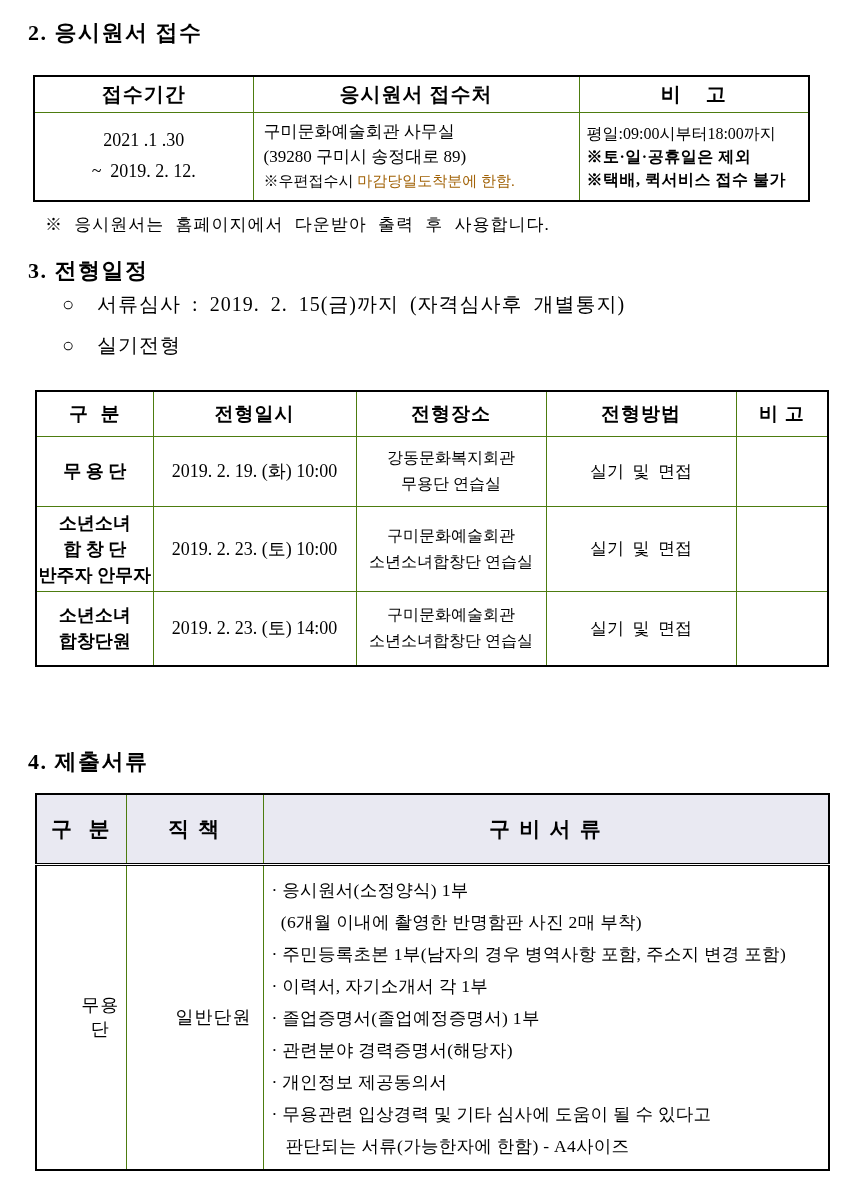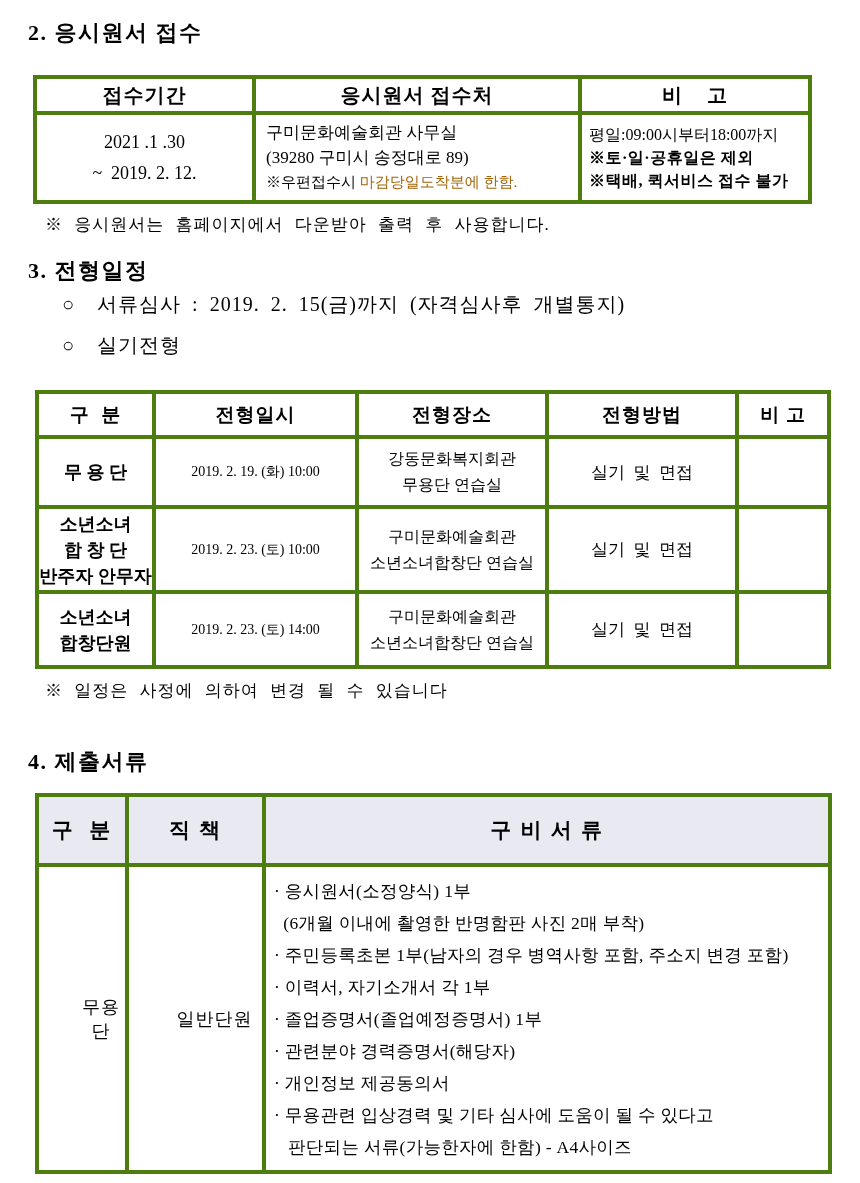--- a/index.html
+++ b/index.html
@@ -8,21 +8,21 @@
     width:860px; height:1183px;
     font-family:"Liberation Serif","DejaVu Serif",serif;
     color:#000;
   }
   .page { position:relative; width:860px; height:1183px; background:#fff; overflow:hidden;text-decoration:underline; }
   .abs { position:absolute; }
 
   h2.sec { font-size:22px; font-weight:bold; letter-spacing:1.5px; white-space:nowrap; }
 
   table { border-collapse:collapse; table-layout:fixed; }
-  td, th { border:4px solid #4d7c0f; vertical-align:middle; }
+  td, th { border:1px solid #4d7c0f; vertical-align:middle; }
   table.doc { border:2px solid #000; }
   th { font-weight:bold; text-align:center; }
 
   
   .t1 { width:775px; }
   .t1 th { height:36px; font-size:20px; letter-spacing:1px; }
   .t1 td { height:89px; }
   .t1 .c-period { text-align:center; font-size:18px; line-height:31px; }
   .t1 .c-office { text-align:left; padding-left:10px; font-size:17px; line-height:25px; }
   .t1 .office-note { font-size:15px; }
@@ -34,21 +34,21 @@
   .bullet { font-size:20px; letter-spacing:1px; word-spacing:5px; white-space:nowrap; }
 
   
   .t2 { width:792px; }
   .t2 th { height:45px; font-size:19px; letter-spacing:1px; }
   .t2 td { text-align:center; }
   .t2 .r1 td { height:70px; }
   .t2 .r2 td { height:85px; }
   .t2 .r3 td { height:75px; }
   .t2 .c-cat { font-size:18px; font-weight:bold; line-height:26px; }
-  .t2 .c-date { font-size:14px; }
+  .t2 .c-date { font-size:18px; }
   .t2 .c-place { font-size:16px; line-height:26px; }
   .t2 .c-method { font-size:17px; }
 
   
   .t3 { width:793px; }
   .t3 th { height:70px; font-size:21px; letter-spacing:2px;
            background:#e9e9f2; border-bottom:3px double #000; }
   .t3 td { height:297px;padding-left:38px; }
   .t3 .c-cat, .t3 .c-pos { text-align:center; font-size:18px; letter-spacing:1px; }
   .t3 .c-docs { text-align:left; padding:8px 6px 7px 8px; font-size:17.5px; }
@@ -151,21 +151,20 @@
       <td class="c-place">
         <div>구미문화예술회관</div>
         <div>소년소녀합창단 연습실</div>
       </td>
       <td class="c-method">실기&nbsp;&nbsp;및&nbsp;&nbsp;면접</td>
       <td class="c-note"></td>
     </tr>
   </tbody>
     </table>
 
-  <p class="footnote abs" style="left:45px; top:679px;">※ 일정은 사정에 의하여 변경 될 수 있습니다</p>
 
   <h2 class="sec abs" style="left:28px; top:747px;">4. 제출서류</h2>
 
   <table class="doc t3 abs" style="left:35px; top:793px;">
     <colgroup>
         <col style="width:90px">
         <col style="width:137px">
         <col style="width:566px">
       </colgroup>
     <tbody>

